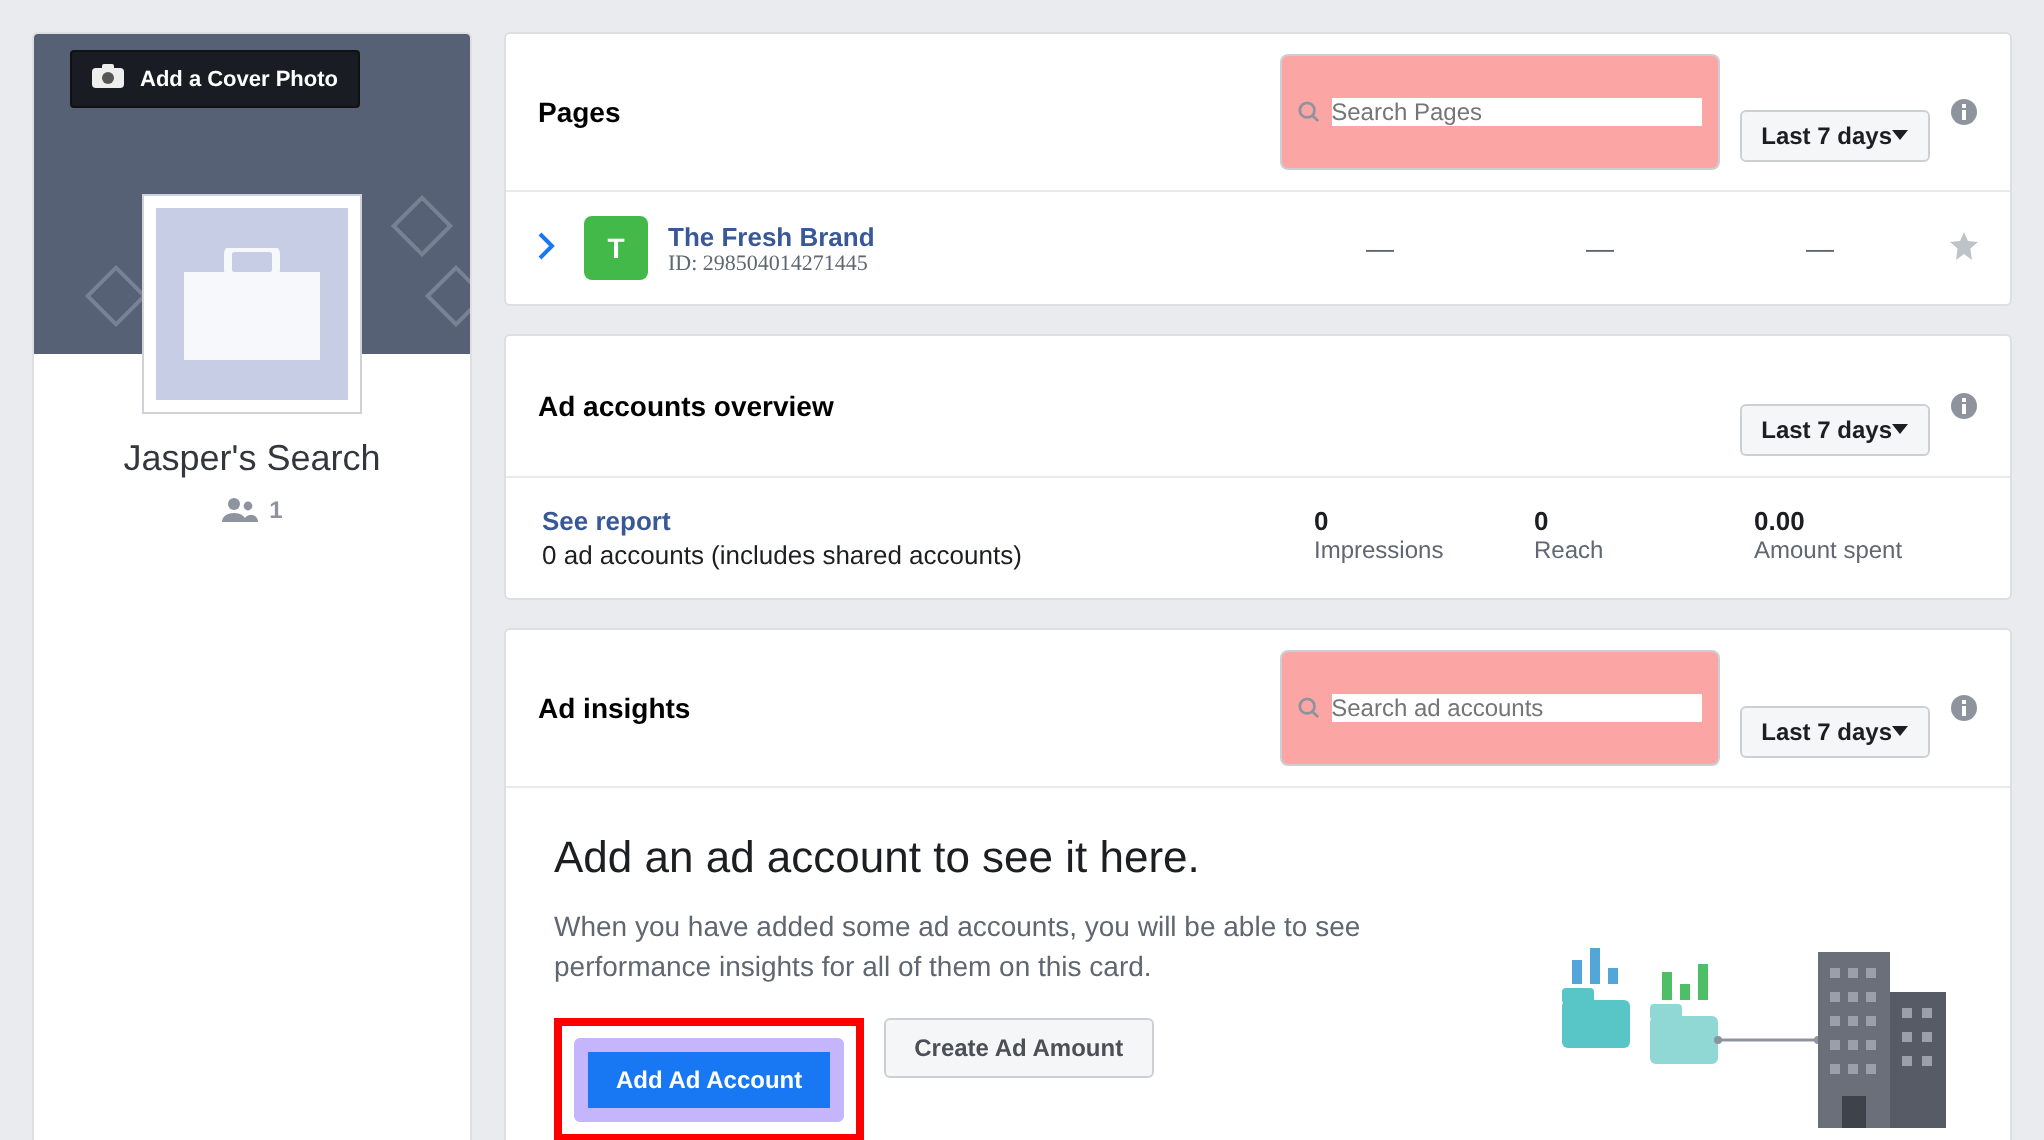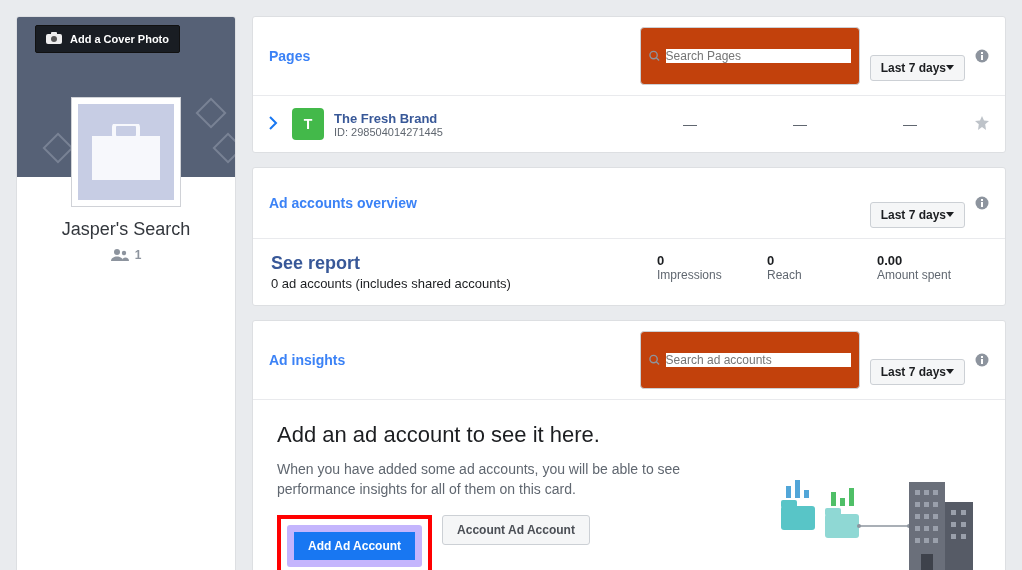--- a/index.html
+++ b/index.html
@@ -78,32 +78,32 @@
     border: 1px solid #dddfe2;
     border-radius: 3px;
   }
   .card-header {
     display: flex; align-items: center;
     padding: 10px 16px;
     border-bottom: 1px solid #e9eaed;
     gap: 10px;
   }
   .card-title {
-    font-weight: bold; font-size: 14px; color: #3b82f6;
+    font-weight: bold; font-size: 14px; color: #000000;
     flex: 1;
   }
   .search-box {
     display: flex; align-items: center;
     border: 1px solid #ccd0d5;
     border-radius: 4px;
     padding: 21px 8px; gap: 6px;
     width: 220px;
     color: #8d949e;
     font-size: 12px;
-    background: #c2410c;
+    background: #fca5a5;
   }
   .search-box input {
     border: none; outline: none; font-size: 12px; width: 100%;
     color: #1c1e21;
   }
   .date-picker {
     border: 1px solid #ccd0d5;
     background: #f5f6f7;
     border-radius: 3px;
     padding: 5px 10px;
@@ -123,32 +123,32 @@
     padding: 12px 16px;
   }
   .chevron { color: #1877f2; cursor: pointer; margin-right: 14px; }
   .page-badge {
     width: 32px; height: 32px; background: #43b94a; border-radius: 4px;
     display: flex; align-items: center; justify-content: center;
     color: #fff; font-weight: bold; margin-right: 10px;
   }
   .page-info { flex: 1; }
   .page-name { color: #385898; font-weight: bold; font-size: 13px; cursor: pointer; }
-  .page-id { color: #606770; font-size: 11px; }
+  .page-id { color: #606770; font-size: 11px; font-family: Liberation Serif, serif; }
   .metric-cell {
     width: 110px; text-align: center; color: #606770; font-size: 14px;
   }
   .star { color: #bec3c9; margin-left: 10px; }
 
   
   .overview-body {
     display: flex; padding: 14px 18px;
   }
   .overview-col-left { flex: 1; }
-  .see-report { color: #385898; font-weight: bold; font-size: 18px; cursor: pointer; }
+  .see-report { color: #385898; font-weight: bold; font-size: 13px; cursor: pointer; }
   .overview-sub { color: #1c1e21; font-size: 13px; margin-top: 2px; }
   .stat { width: 110px; }
   .stat .stat-val { font-weight: bold; font-size: 13px; }
   .stat .stat-label { color: #606770; font-size: 12px; }
 
   
   .empty-state {
     display: flex; padding: 22px 24px 24px 24px;
   }
   .empty-text { flex: 1; }
@@ -327,21 +327,21 @@
         </span>
       </div>
       <div class="empty-state">
         <div class="empty-text">
           <h2 class="empty-title">Add an ad account to see it here.</h2>
           <p class="empty-desc">When you have added some ad accounts, you will be able to see performance insights for all of them on this card.</p>
           <div class="btn-row">
             <span class="red-highlight">
               <button class="btn-primary">Add Ad Account</button>
             </span>
-            <button class="btn-secondary">Account Ad Account</button>
+            <button class="btn-secondary">Create Ad Amount</button>
           </div>
         </div>
         <div class="illustration">
           <svg width="210" height="110" viewBox="0 0 210 110">
 
             <rect x="10" y="42" width="34" height="24" rx="3" fill="#58c5c7"></rect>
             <rect x="10" y="36" width="16" height="8" rx="2" fill="#58c5c7"></rect>
             <rect x="15" y="22" width="5" height="12" fill="#52a6d8"></rect>
             <rect x="24" y="16" width="5" height="18" fill="#52a6d8"></rect>
             <rect x="33" y="26" width="5" height="8" fill="#52a6d8"></rect>

